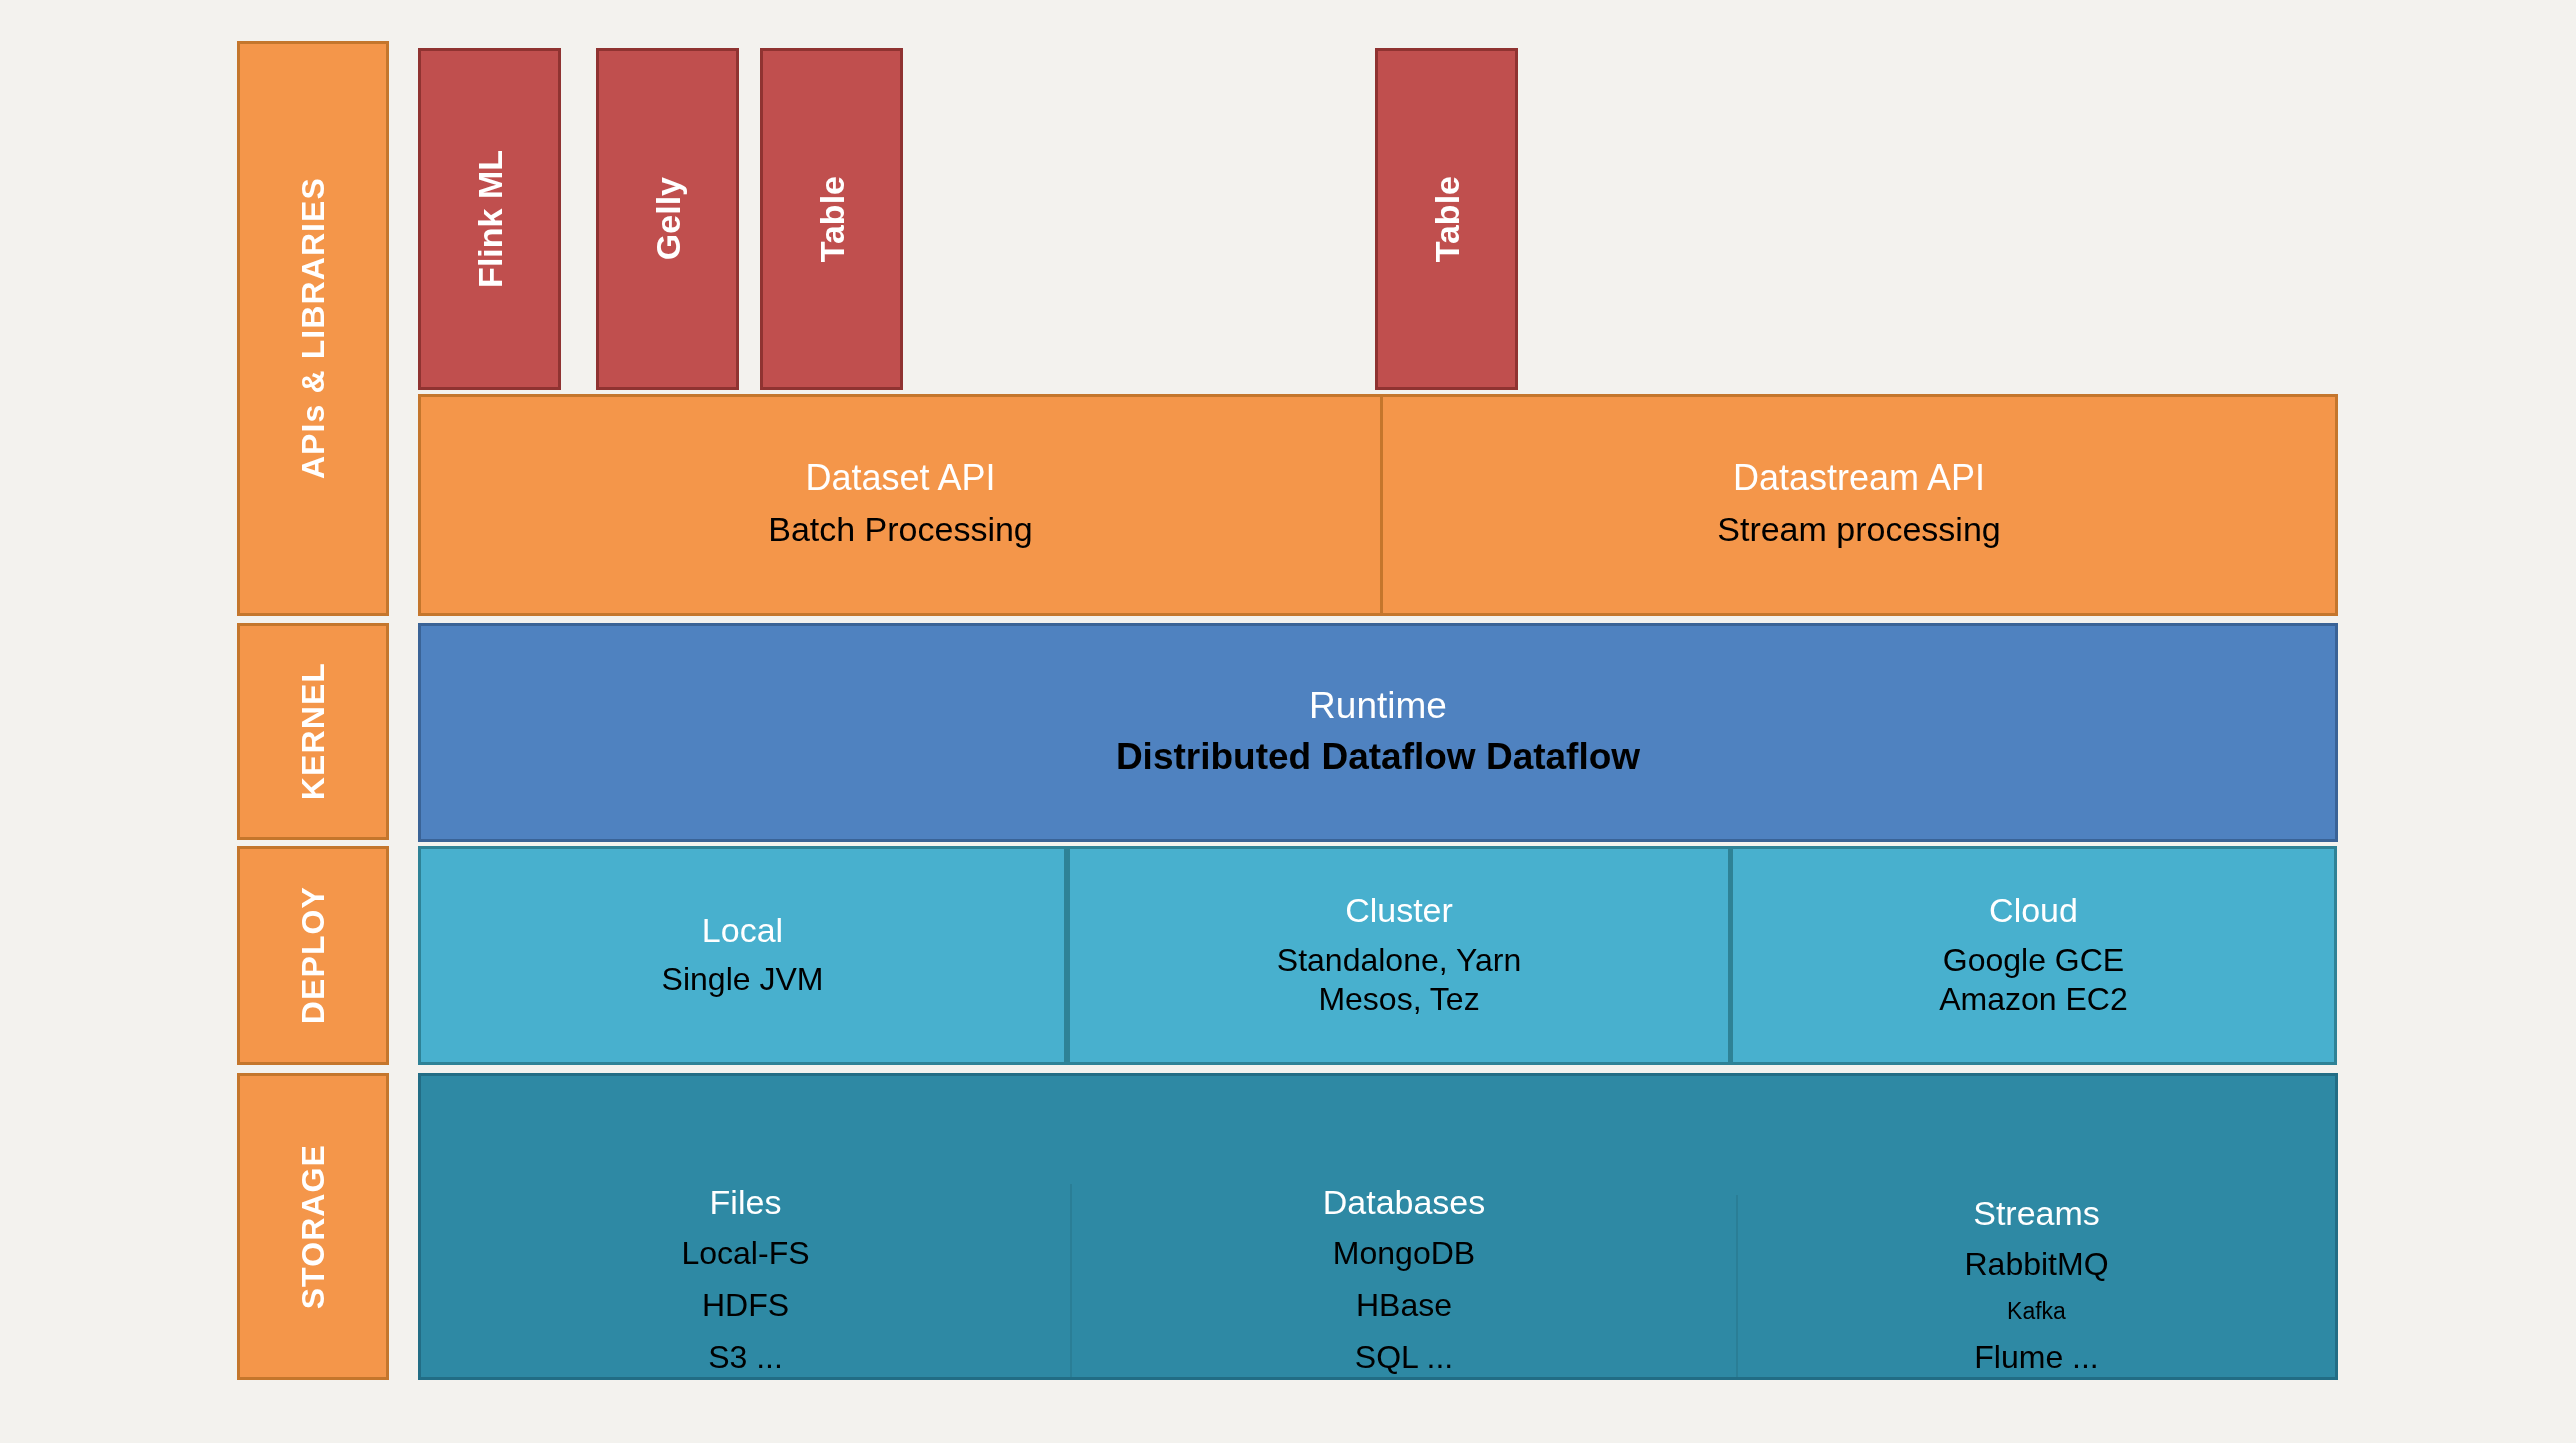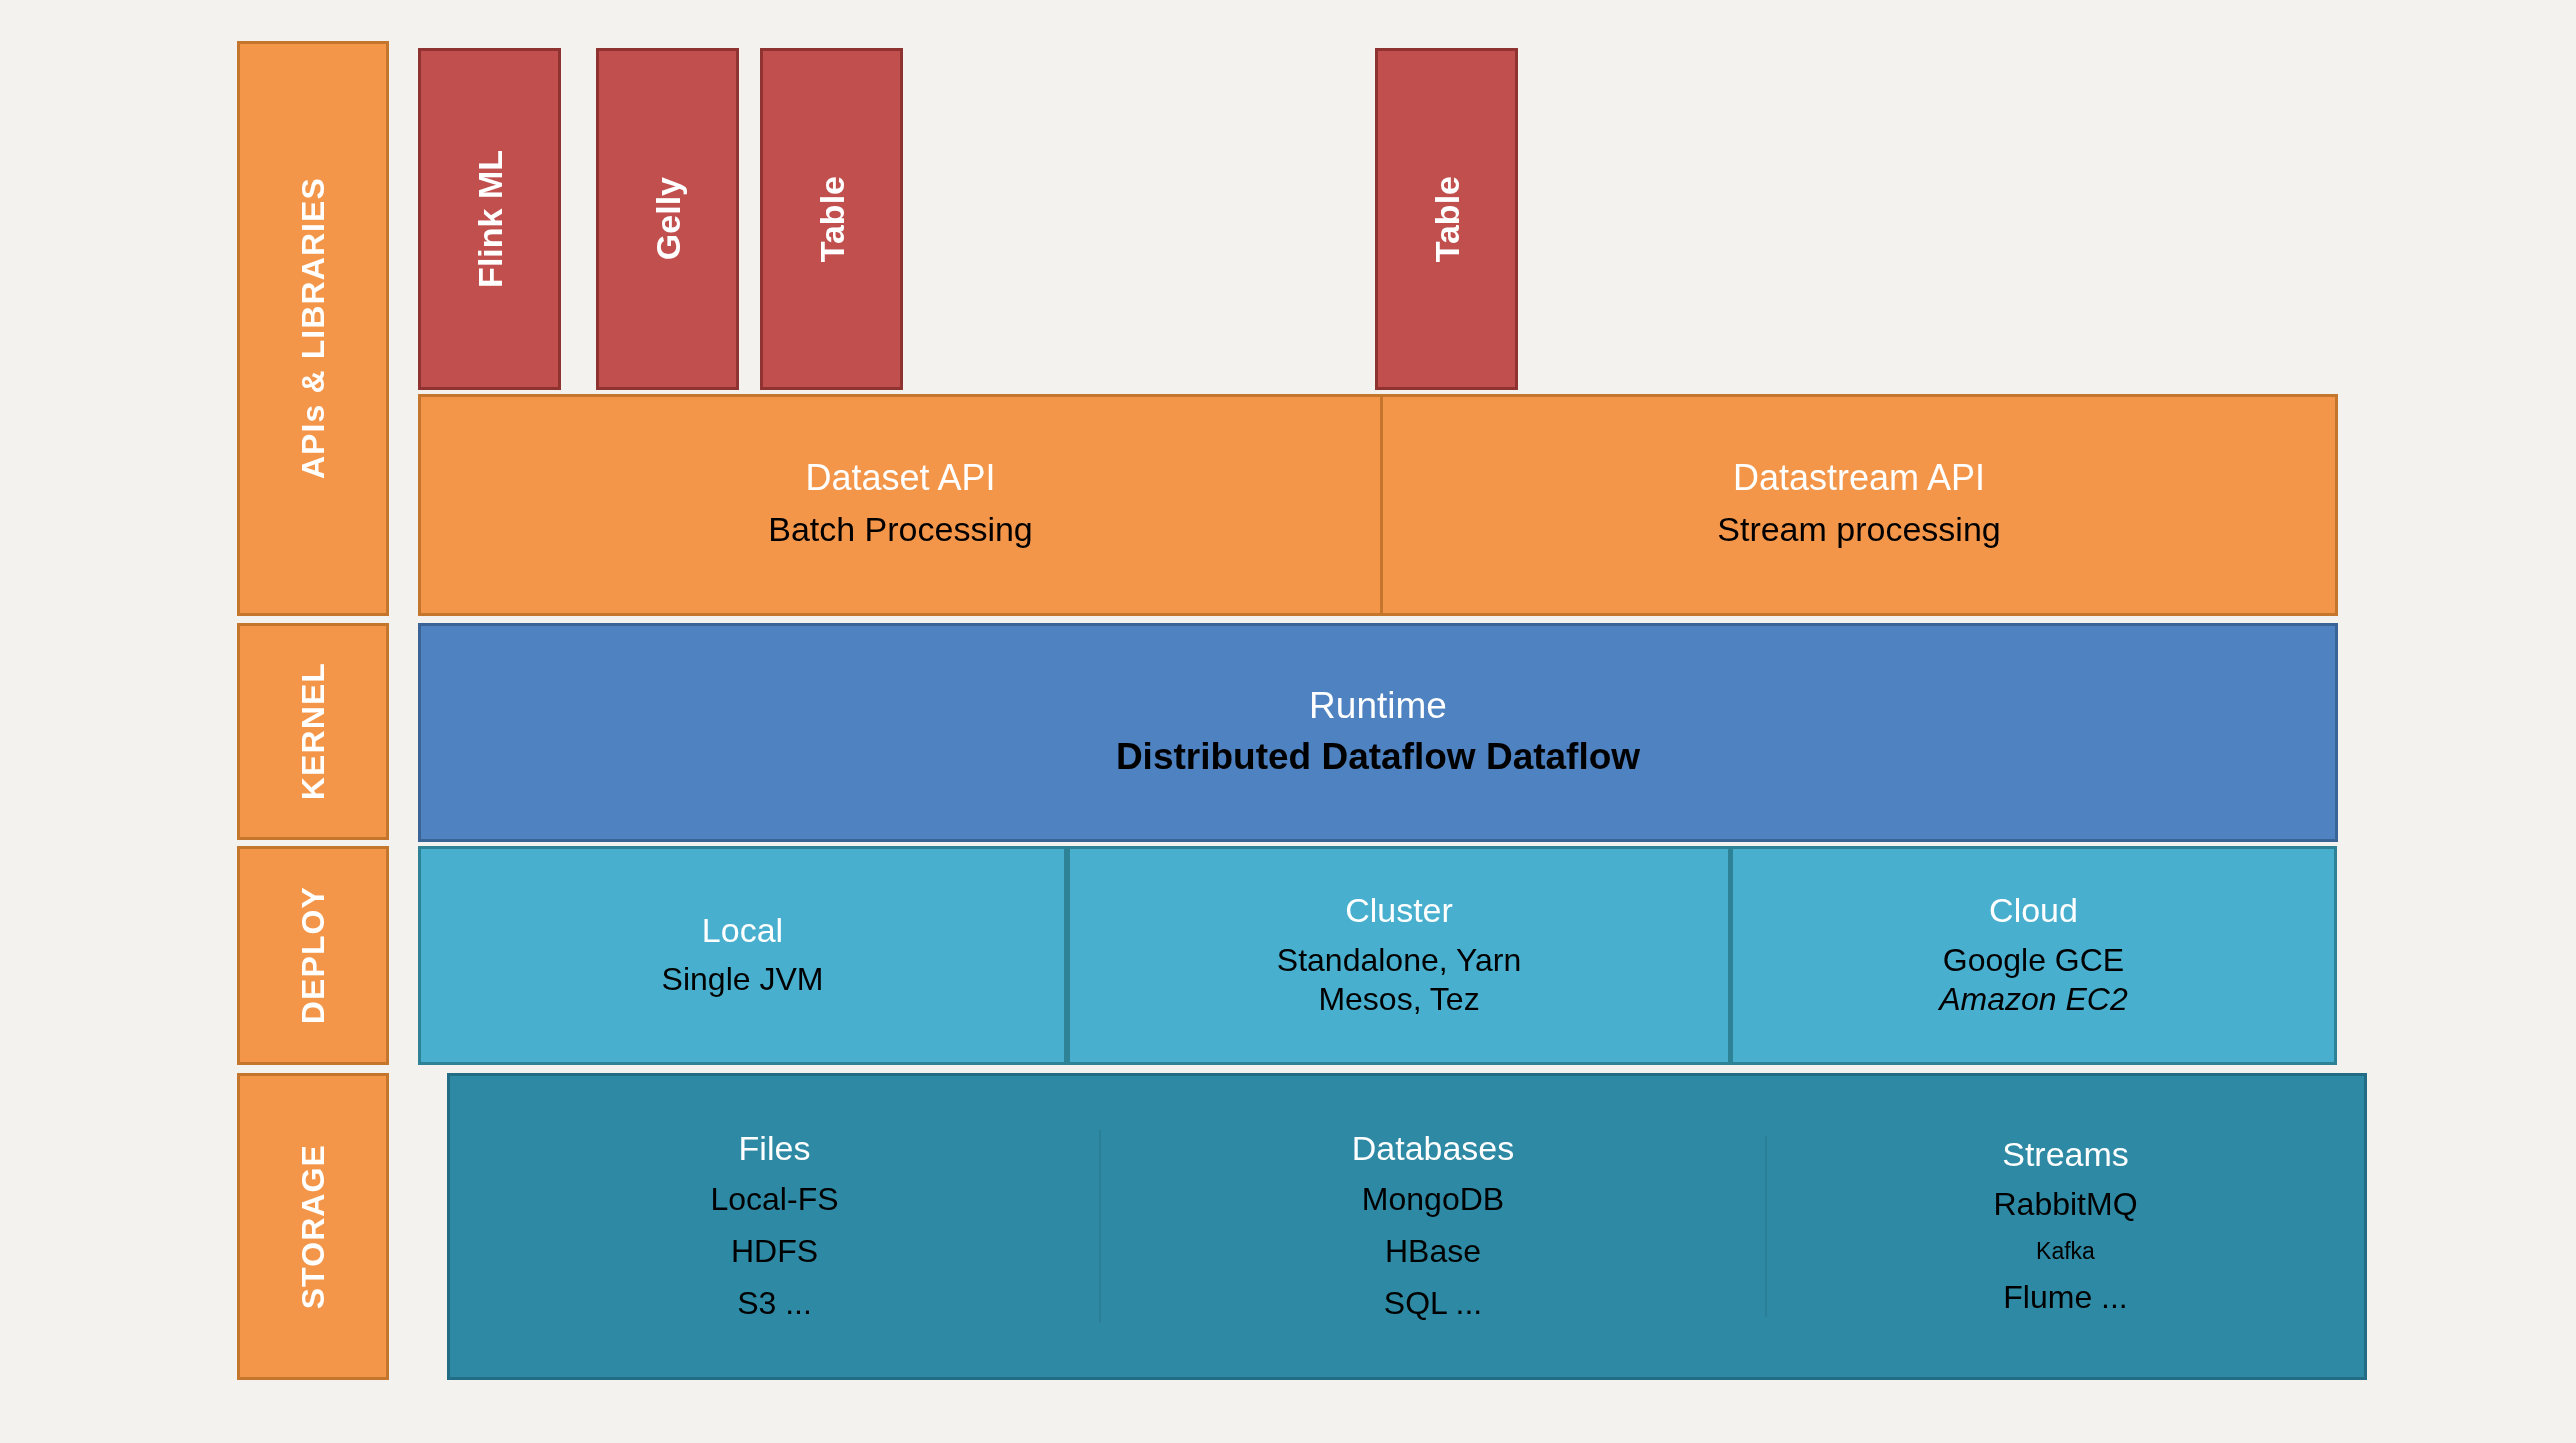--- a/index.html
+++ b/index.html
@@ -89,22 +89,21 @@
   .deploy {
     background: #48b0ce;
     border: 3.8px solid #2e8296;
   }
 
   
   .storageband {
     background: #2e89a4;
     border: 3.8px solid #226d85;
     flex-direction: row;
-    align-items: center;
-    margin-left: 29px;
+    align-items: flex-end;
   }
   .storecell {
     flex: 1 1 0;
     display: flex;
     flex-direction: column;
     align-items: center;
     justify-content: center;
   }
   .storecell + .storecell { border-left: 2.7px solid #2a7e96; }
 
@@ -194,21 +193,21 @@
 
   <div class="box deploy" style="left:1067px; top:846px; width:664px; height:219px;">
     <span class="title-w fs-dep-t">Cluster</span>
     <span class="sub-k fs-dep-s">Standalone, Yarn</span>
     <span class="sub-k" style="font-size:32px;">Mesos, Tez</span>
   </div>
 
   <div class="box deploy" style="left:1730px; top:846px; width:607px; height:219px;">
     <span class="title-w fs-dep-t">Cloud</span>
     <span class="sub-k fs-dep-s">Google GCE</span>
-    <span class="sub-k" style="font-size:32px;font-style:italic;">Amazon EC2</span>
+    <span class="sub-k" style="font-size:32px;">Amazon EC2</span>
   </div>
 
   <div class="box storageband" style="left:418px; top:1073px; width:1920px; height:307px;">
 
     <div class="storecell" style="flex:0 0 649px;">
       <span class="title-w fs-sto-t">Files</span>
       <span class="sub-k fs-sto-s">Local-FS</span>
       <span class="sub-k" style="font-size:32px;margin-top:13px;">HDFS</span>
       <span class="sub-k" style="font-size:32px;margin-top:13px;">S3 ...</span>
     </div>

